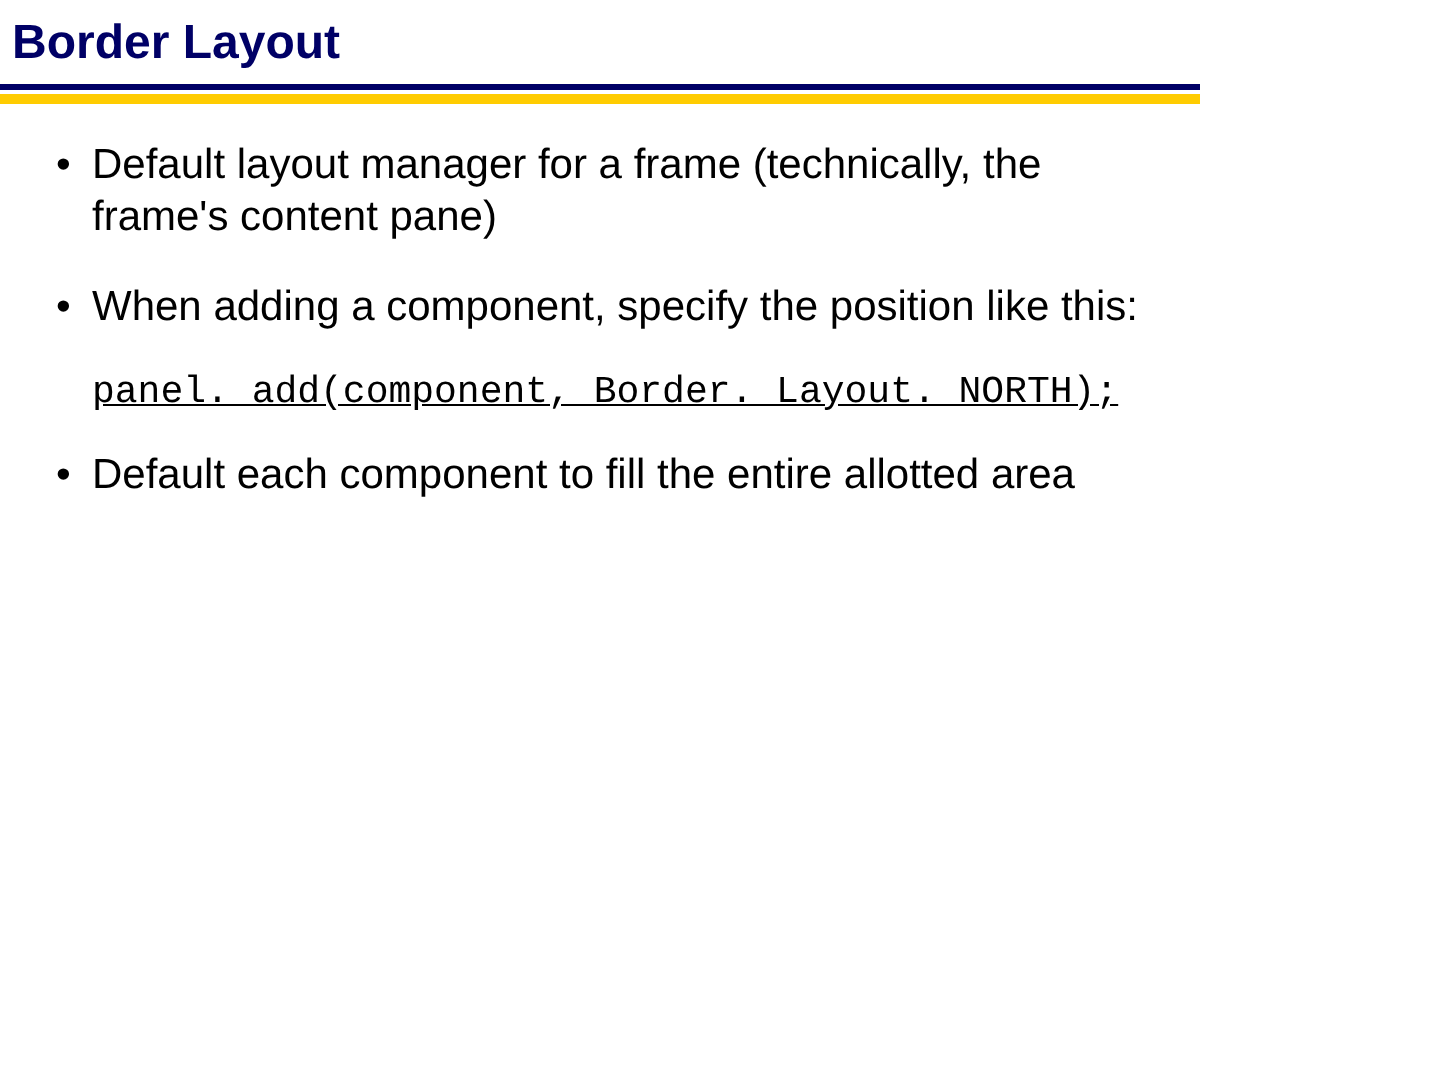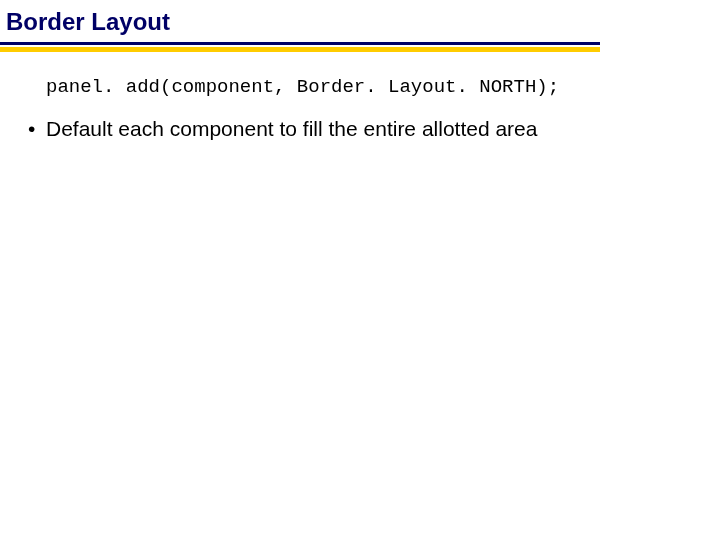--- a/index.html
+++ b/index.html
@@ -65,34 +65,39 @@
     position: absolute;
     left: 0;
     top: 0;
     font-size: 21px;
   }
   .code-line {
     font-family: "Courier New", Courier, monospace;
     font-size: 19px;
     margin: 6px 0 18px 18px;
     white-space: pre;
+    text-decoration: underline;
   }
 </style>
 </head>
 <body>
 
 <div class="slide">
   <div class="title-block">
     <h1 class="title">Border Layout</h1>
   </div>
   <div class="rule-stack">
     <div class="rule-blue"></div>
     <div class="rule-gap"></div>
     <div class="rule-yellow"></div>
   </div>
 
   <div class="body">
+    <ul class="bullets">
+      <li>Default layout manager for a frame (technically, the frame's content pane)</li>
+      <li>When adding a component, specify the position like this:</li>
+    </ul>
     <div class="code-line">panel. add(component, Border. Layout. NORTH);</div>
     <ul class="bullets">
       <li>Default each component to fill the entire allotted area</li>
     </ul>
   </div>
 </div>
 
 </body></html>

